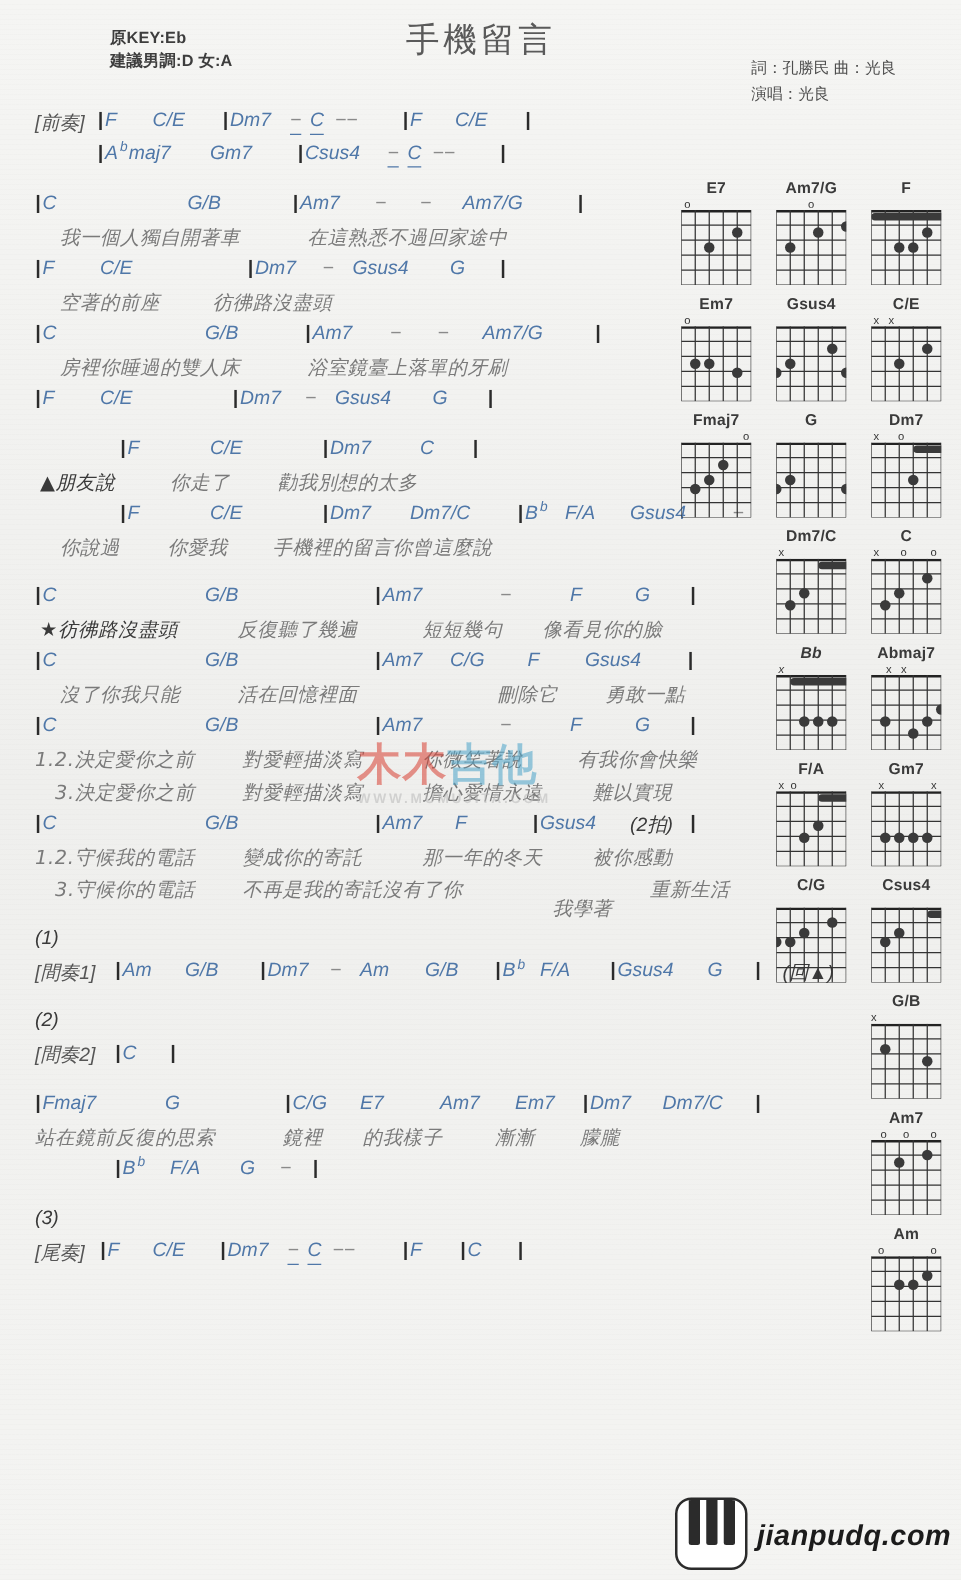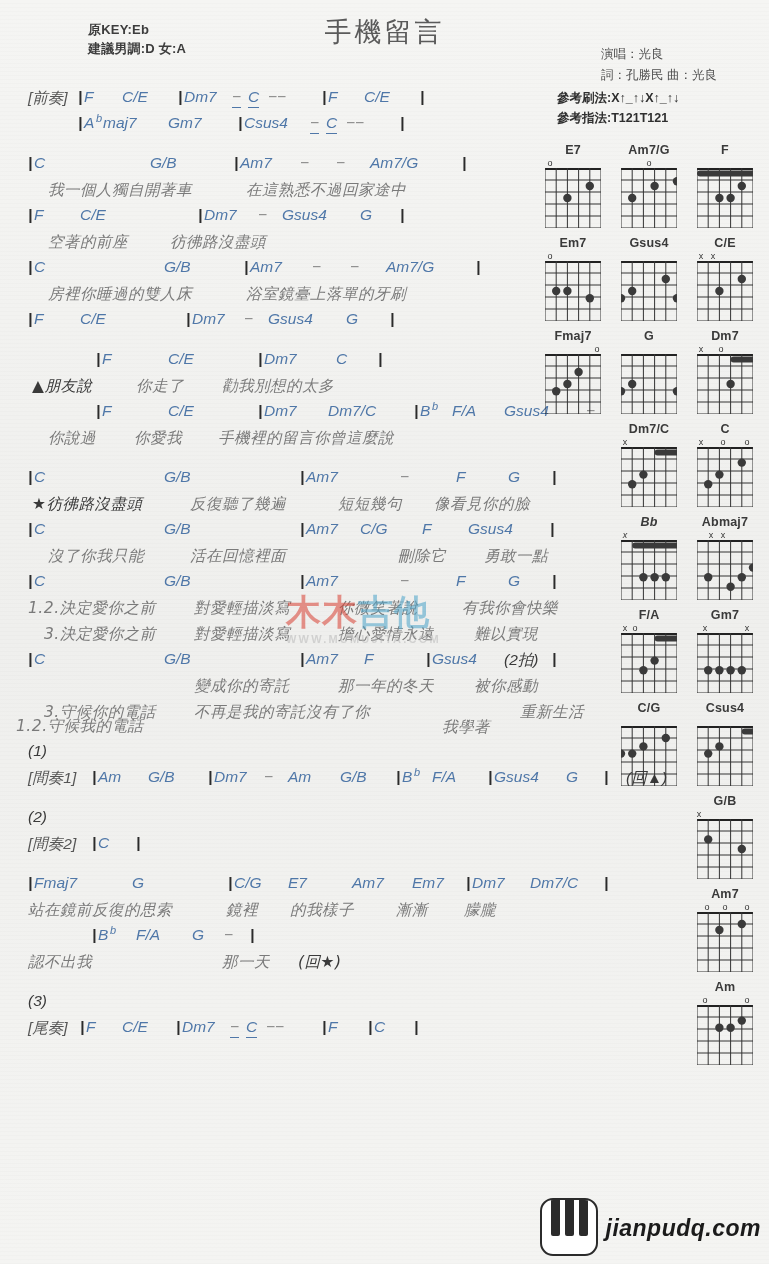--- a/index.html
+++ b/index.html
@@ -134,28 +134,24 @@
 <div class="sheet">
 
   <div class="hdr-key">
     <div>原KEY:Eb</div>
     <div>建議男調:D 女:A</div>
   </div>
 
   <div class="song-title">手機留言</div>
 
   <div class="credits">
+    <div class="ln">詞：孔勝民  曲：光良</div>
     <div class="ln">演唱：光良</div>
-    <div class="ln">詞：孔勝民  曲：光良</div>
   </div>
 
-  <div class="strum">
-    <div class="ln">參考刷法:X↑_↑↓X↑_↑↓</div>
-    <div class="ln">參考指法:T121T121</div>
-  </div>
 
   <div class="body-col" id="body-col">
       <div class="chordline"><span class="seg sect" style="left: 28px;">[前奏]</span><span class="seg bar" style="left: 78px;">|</span><span class="seg " style="left: 84px;">F</span><span class="seg " style="left: 122px;">C/E</span><span class="seg bar" style="left: 178px;">|</span><span class="seg " style="left: 184px;">Dm7</span><span class="seg dash ul" style="left: 232px;">−</span><span class="seg ul" style="left: 248px;">C</span><span class="seg dash" style="left: 268px;">−−</span><span class="seg bar" style="left: 322px;">|</span><span class="seg " style="left: 328px;">F</span><span class="seg " style="left: 364px;">C/E</span><span class="seg bar" style="left: 420px;">|</span></div>
       <div class="chordline"><span class="seg bar" style="left: 78px;">|</span><span class="seg " style="left: 84px;">A</span><span class="seg" style="left: 96px; top: 0px;"><sup class="flat">b</sup></span><span class="seg " style="left: 103px;">maj7</span><span class="seg " style="left: 168px;">Gm7</span><span class="seg bar" style="left: 238px;">|</span><span class="seg " style="left: 244px;">Csus4</span><span class="seg dash ul" style="left: 310px;">−</span><span class="seg ul" style="left: 326px;">C</span><span class="seg dash" style="left: 346px;">−−</span><span class="seg bar" style="left: 400px;">|</span></div>
       <div class="spacer"></div>
       <div class="chordline"><span class="seg bar" style="left: 28px;">|</span><span class="seg " style="left: 34px;">C</span><span class="seg " style="left: 150px;">G/B</span><span class="seg bar" style="left: 234px;">|</span><span class="seg " style="left: 240px;">Am7</span><span class="seg dash" style="left: 300px;">−</span><span class="seg dash" style="left: 336px;">−</span><span class="seg " style="left: 370px;">Am7/G</span><span class="seg bar" style="left: 462px;">|</span></div>
       <div class="lyricline"><span class="seg " style="left: 48px;">我一個人獨自開著車</span><span class="seg " style="left: 246px;">在這熟悉不過回家途中</span></div>
       <div class="chordline"><span class="seg bar" style="left: 28px;">|</span><span class="seg " style="left: 34px;">F</span><span class="seg " style="left: 80px;">C/E</span><span class="seg bar" style="left: 198px;">|</span><span class="seg " style="left: 204px;">Dm7</span><span class="seg dash" style="left: 258px;">−</span><span class="seg " style="left: 282px;">Gsus4</span><span class="seg " style="left: 360px;">G</span><span class="seg bar" style="left: 400px;">|</span></div>
       <div class="lyricline"><span class="seg " style="left: 48px;">空著的前座</span><span class="seg " style="left: 170px;">彷彿路沒盡頭</span></div>
       <div class="chordline"><span class="seg bar" style="left: 28px;">|</span><span class="seg " style="left: 34px;">C</span><span class="seg " style="left: 164px;">G/B</span><span class="seg bar" style="left: 244px;">|</span><span class="seg " style="left: 250px;">Am7</span><span class="seg dash" style="left: 312px;">−</span><span class="seg dash" style="left: 350px;">−</span><span class="seg " style="left: 386px;">Am7/G</span><span class="seg bar" style="left: 476px;">|</span></div>
@@ -168,33 +164,32 @@
       <div class="lyricline"><span class="seg " style="left: 48px;">你說過</span><span class="seg " style="left: 134px;">你愛我</span><span class="seg " style="left: 218px;">手機裡的留言你曾這麼說</span></div>
       <div class="spacer"></div>
       <div class="chordline"><span class="seg bar" style="left: 28px;">|</span><span class="seg " style="left: 34px;">C</span><span class="seg " style="left: 164px;">G/B</span><span class="seg bar" style="left: 300px;">|</span><span class="seg " style="left: 306px;">Am7</span><span class="seg dash" style="left: 400px;">−</span><span class="seg " style="left: 456px;">F</span><span class="seg " style="left: 508px;">G</span><span class="seg bar" style="left: 552px;">|</span></div>
       <div class="lyricline"><span class="seg blk" style="left: 32px;">★彷彿路沒盡頭</span><span class="seg " style="left: 190px;">反復聽了幾遍</span><span class="seg " style="left: 338px;">短短幾句</span><span class="seg " style="left: 434px;">像看見你的臉</span></div>
       <div class="chordline"><span class="seg bar" style="left: 28px;">|</span><span class="seg " style="left: 34px;">C</span><span class="seg " style="left: 164px;">G/B</span><span class="seg bar" style="left: 300px;">|</span><span class="seg " style="left: 306px;">Am7</span><span class="seg " style="left: 360px;">C/G</span><span class="seg " style="left: 422px;">F</span><span class="seg " style="left: 468px;">Gsus4</span><span class="seg bar" style="left: 550px;">|</span></div>
       <div class="lyricline"><span class="seg " style="left: 48px;">沒了你我只能</span><span class="seg " style="left: 190px;">活在回憶裡面</span><span class="seg " style="left: 398px;">刪除它</span><span class="seg " style="left: 484px;">勇敢一點</span></div>
       <div class="chordline"><span class="seg bar" style="left: 28px;">|</span><span class="seg " style="left: 34px;">C</span><span class="seg " style="left: 164px;">G/B</span><span class="seg bar" style="left: 300px;">|</span><span class="seg " style="left: 306px;">Am7</span><span class="seg dash" style="left: 400px;">−</span><span class="seg " style="left: 456px;">F</span><span class="seg " style="left: 508px;">G</span><span class="seg bar" style="left: 552px;">|</span></div>
       <div class="lyricline"><span class="seg " style="left: 28px;">1.2.決定愛你之前</span><span class="seg " style="left: 194px;">對愛輕描淡寫</span><span class="seg " style="left: 338px;">你微笑著說</span><span class="seg " style="left: 462px;">有我你會快樂</span></div>
       <div class="lyricline"><span class="seg " style="left: 44px;">3.決定愛你之前</span><span class="seg " style="left: 194px;">對愛輕描淡寫</span><span class="seg " style="left: 338px;">擔心愛情永遠</span><span class="seg " style="left: 474px;">難以實現</span></div>
       <div class="chordline"><span class="seg bar" style="left: 28px;">|</span><span class="seg " style="left: 34px;">C</span><span class="seg " style="left: 164px;">G/B</span><span class="seg bar" style="left: 300px;">|</span><span class="seg " style="left: 306px;">Am7</span><span class="seg " style="left: 364px;">F</span><span class="seg bar" style="left: 426px;">|</span><span class="seg " style="left: 432px;">Gsus4</span><span class="seg blk" style="left: 504px;">(2拍)</span><span class="seg bar" style="left: 552px;">|</span></div>
-      <div class="lyricline"><span class="seg " style="left: 16px; margin-top: 40px;">1.2.守候我的電話</span><span class="seg " style="left: 194px;">變成你的寄託</span><span class="seg " style="left: 338px;">那一年的冬天</span><span class="seg " style="left: 474px;">被你感動</span></div>
+      <div class="lyricline"><span class="seg " style="left: 28px;">1.2.守候我的電話</span><span class="seg " style="left: 194px;">變成你的寄託</span><span class="seg " style="left: 338px;">那一年的冬天</span><span class="seg " style="left: 474px;">被你感動</span></div>
       <div class="lyricline"><span class="seg " style="left: 44px;">3.守候你的電話</span><span class="seg " style="left: 194px;">不再是我的寄託沒有了你</span><span class="seg " style="left: 442px; margin-top: 15px;">我學著</span><span class="seg " style="left: 520px;">重新生活</span></div>
       <div class="spacer"></div>
       <div class="chordline"><span class="seg blk" style="left: 28px;">(1)</span></div>
       <div class="chordline"><span class="seg sect" style="left: 28px;">[間奏1]</span><span class="seg bar" style="left: 92px;">|</span><span class="seg " style="left: 98px;">Am</span><span class="seg " style="left: 148px;">G/B</span><span class="seg bar" style="left: 208px;">|</span><span class="seg " style="left: 214px;">Dm7</span><span class="seg dash" style="left: 264px;">−</span><span class="seg " style="left: 288px;">Am</span><span class="seg " style="left: 340px;">G/B</span><span class="seg bar" style="left: 396px;">|</span><span class="seg " style="left: 402px;">B</span><span class="seg" style="left: 414px; top: 0px;"><sup class="flat">b</sup></span><span class="seg " style="left: 432px;">F/A</span><span class="seg bar" style="left: 488px;">|</span><span class="seg " style="left: 494px;">Gsus4</span><span class="seg " style="left: 566px;">G</span><span class="seg bar" style="left: 604px;">|</span><span class="seg blk" style="left: 626px;">(回▲)</span></div>
       <div class="spacer"></div>
       <div class="chordline"><span class="seg blk" style="left: 28px;">(2)</span></div>
       <div class="chordline"><span class="seg sect" style="left: 28px;">[間奏2]</span><span class="seg bar" style="left: 92px;">|</span><span class="seg " style="left: 98px;">C</span><span class="seg bar" style="left: 136px;">|</span></div>
       <div class="spacer"></div>
       <div class="chordline"><span class="seg bar" style="left: 28px;">|</span><span class="seg " style="left: 34px;">Fmaj7</span><span class="seg " style="left: 132px;">G</span><span class="seg bar" style="left: 228px;">|</span><span class="seg " style="left: 234px;">C/G</span><span class="seg " style="left: 288px;">E7</span><span class="seg " style="left: 352px;">Am7</span><span class="seg " style="left: 412px;">Em7</span><span class="seg bar" style="left: 466px;">|</span><span class="seg " style="left: 472px;">Dm7</span><span class="seg " style="left: 530px;">Dm7/C</span><span class="seg bar" style="left: 604px;">|</span></div>
       <div class="lyricline"><span class="seg " style="left: 28px;">站在鏡前反復的思索</span><span class="seg " style="left: 226px;">鏡裡</span><span class="seg " style="left: 290px;">的我樣子</span><span class="seg " style="left: 396px;">漸漸</span><span class="seg " style="left: 464px;">朦朧</span></div>
       <div class="chordline"><span class="seg bar" style="left: 92px;">|</span><span class="seg " style="left: 98px;">B</span><span class="seg" style="left: 110px; top: 0px;"><sup class="flat">b</sup></span><span class="seg " style="left: 136px;">F/A</span><span class="seg " style="left: 192px;">G</span><span class="seg dash" style="left: 224px;">−</span><span class="seg bar" style="left: 250px;">|</span></div>
-      <div class="lyricline"><span class="seg " style="left: 28px;">認不出我</span><span class="seg " style="left: 222px;">那一天</span><span class="seg blk" style="left: 298px;">(回★)</span></div>
       <div class="spacer"></div>
       <div class="chordline"><span class="seg blk" style="left: 28px;">(3)</span></div>
       <div class="chordline"><span class="seg sect" style="left: 28px;">[尾奏]</span><span class="seg bar" style="left: 80px;">|</span><span class="seg " style="left: 86px;">F</span><span class="seg " style="left: 122px;">C/E</span><span class="seg bar" style="left: 176px;">|</span><span class="seg " style="left: 182px;">Dm7</span><span class="seg dash ul" style="left: 230px;">−</span><span class="seg ul" style="left: 246px;">C</span><span class="seg dash" style="left: 266px;">−−</span><span class="seg bar" style="left: 322px;">|</span><span class="seg " style="left: 328px;">F</span><span class="seg bar" style="left: 368px;">|</span><span class="seg " style="left: 374px;">C</span><span class="seg bar" style="left: 414px;">|</span></div>
       <div class="spacer"></div>
     </div>
 
   <div class="diagrams" id="diagrams">
       <div class="dg" style="left: 0px; top: 0px;">
         <div class="dg-name">E7</div>
         <div class="dg-marks">

